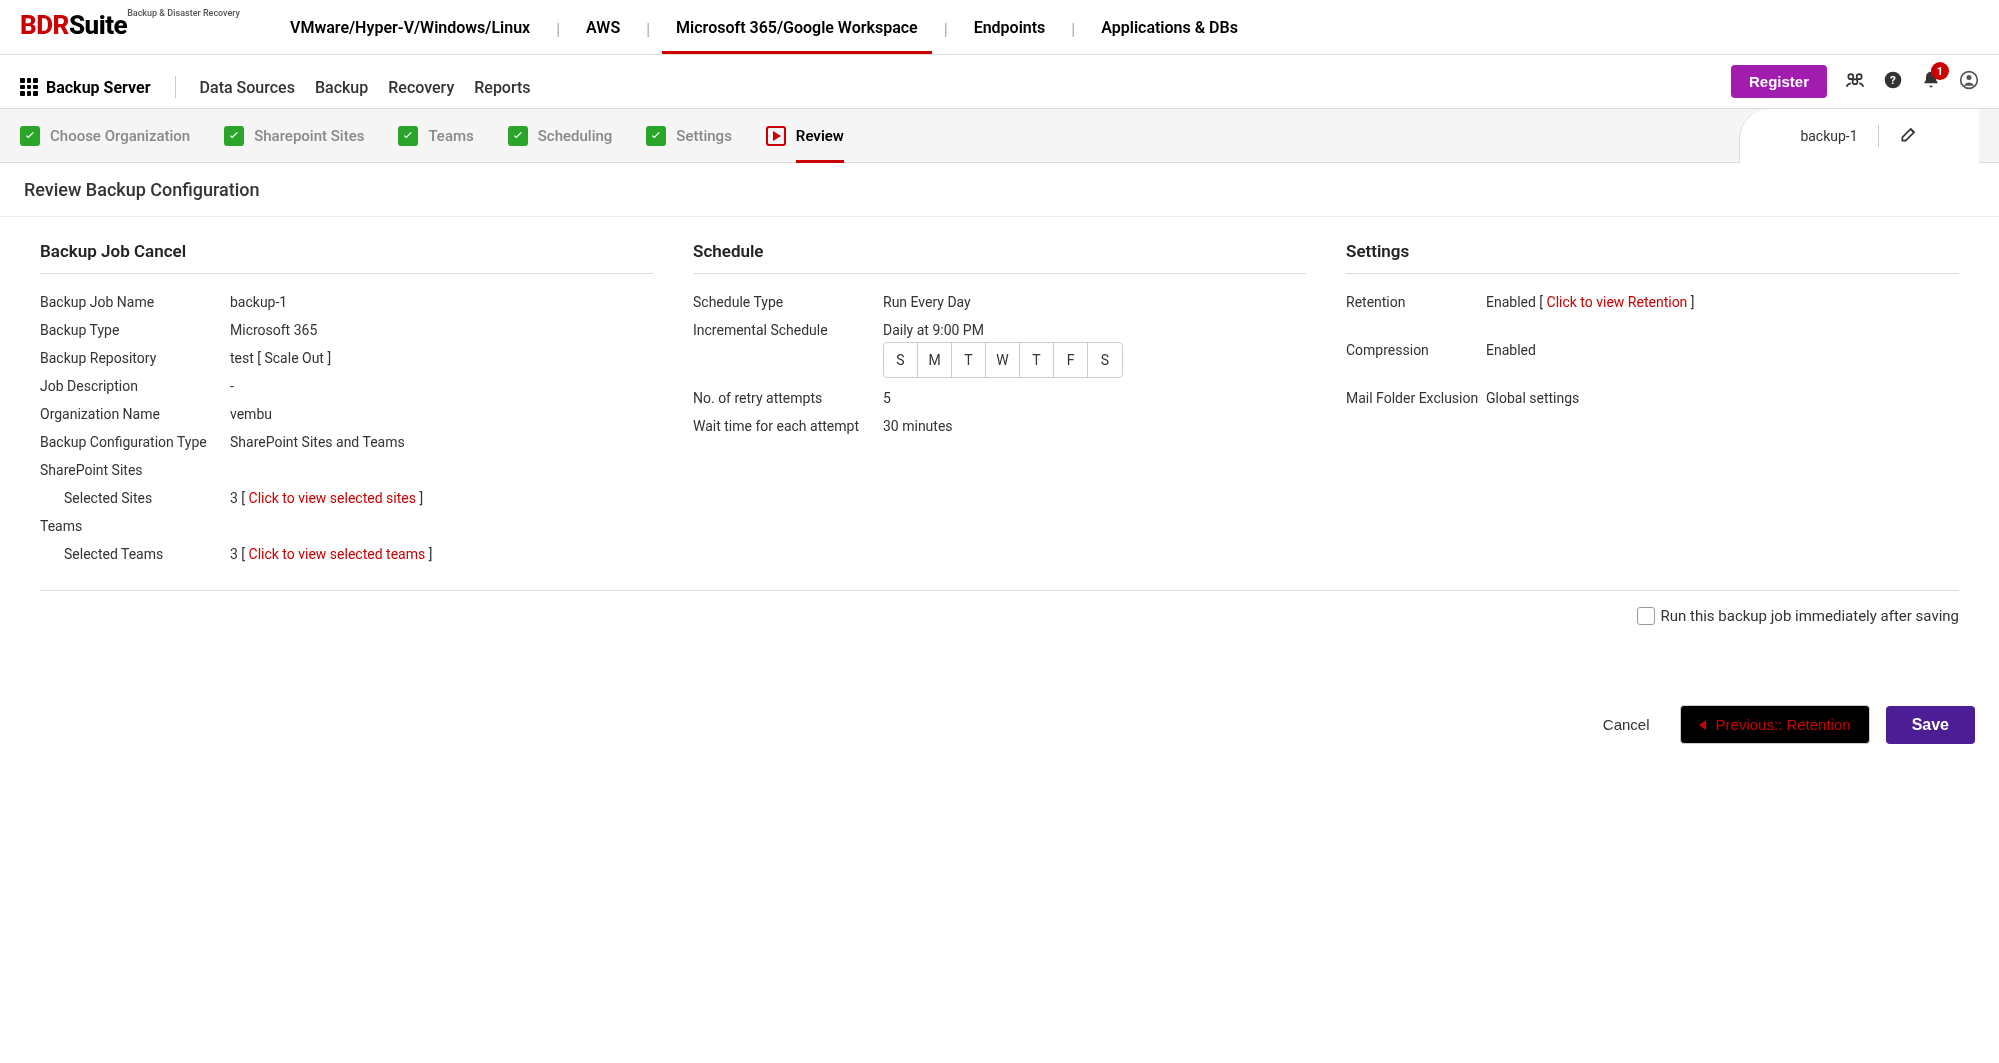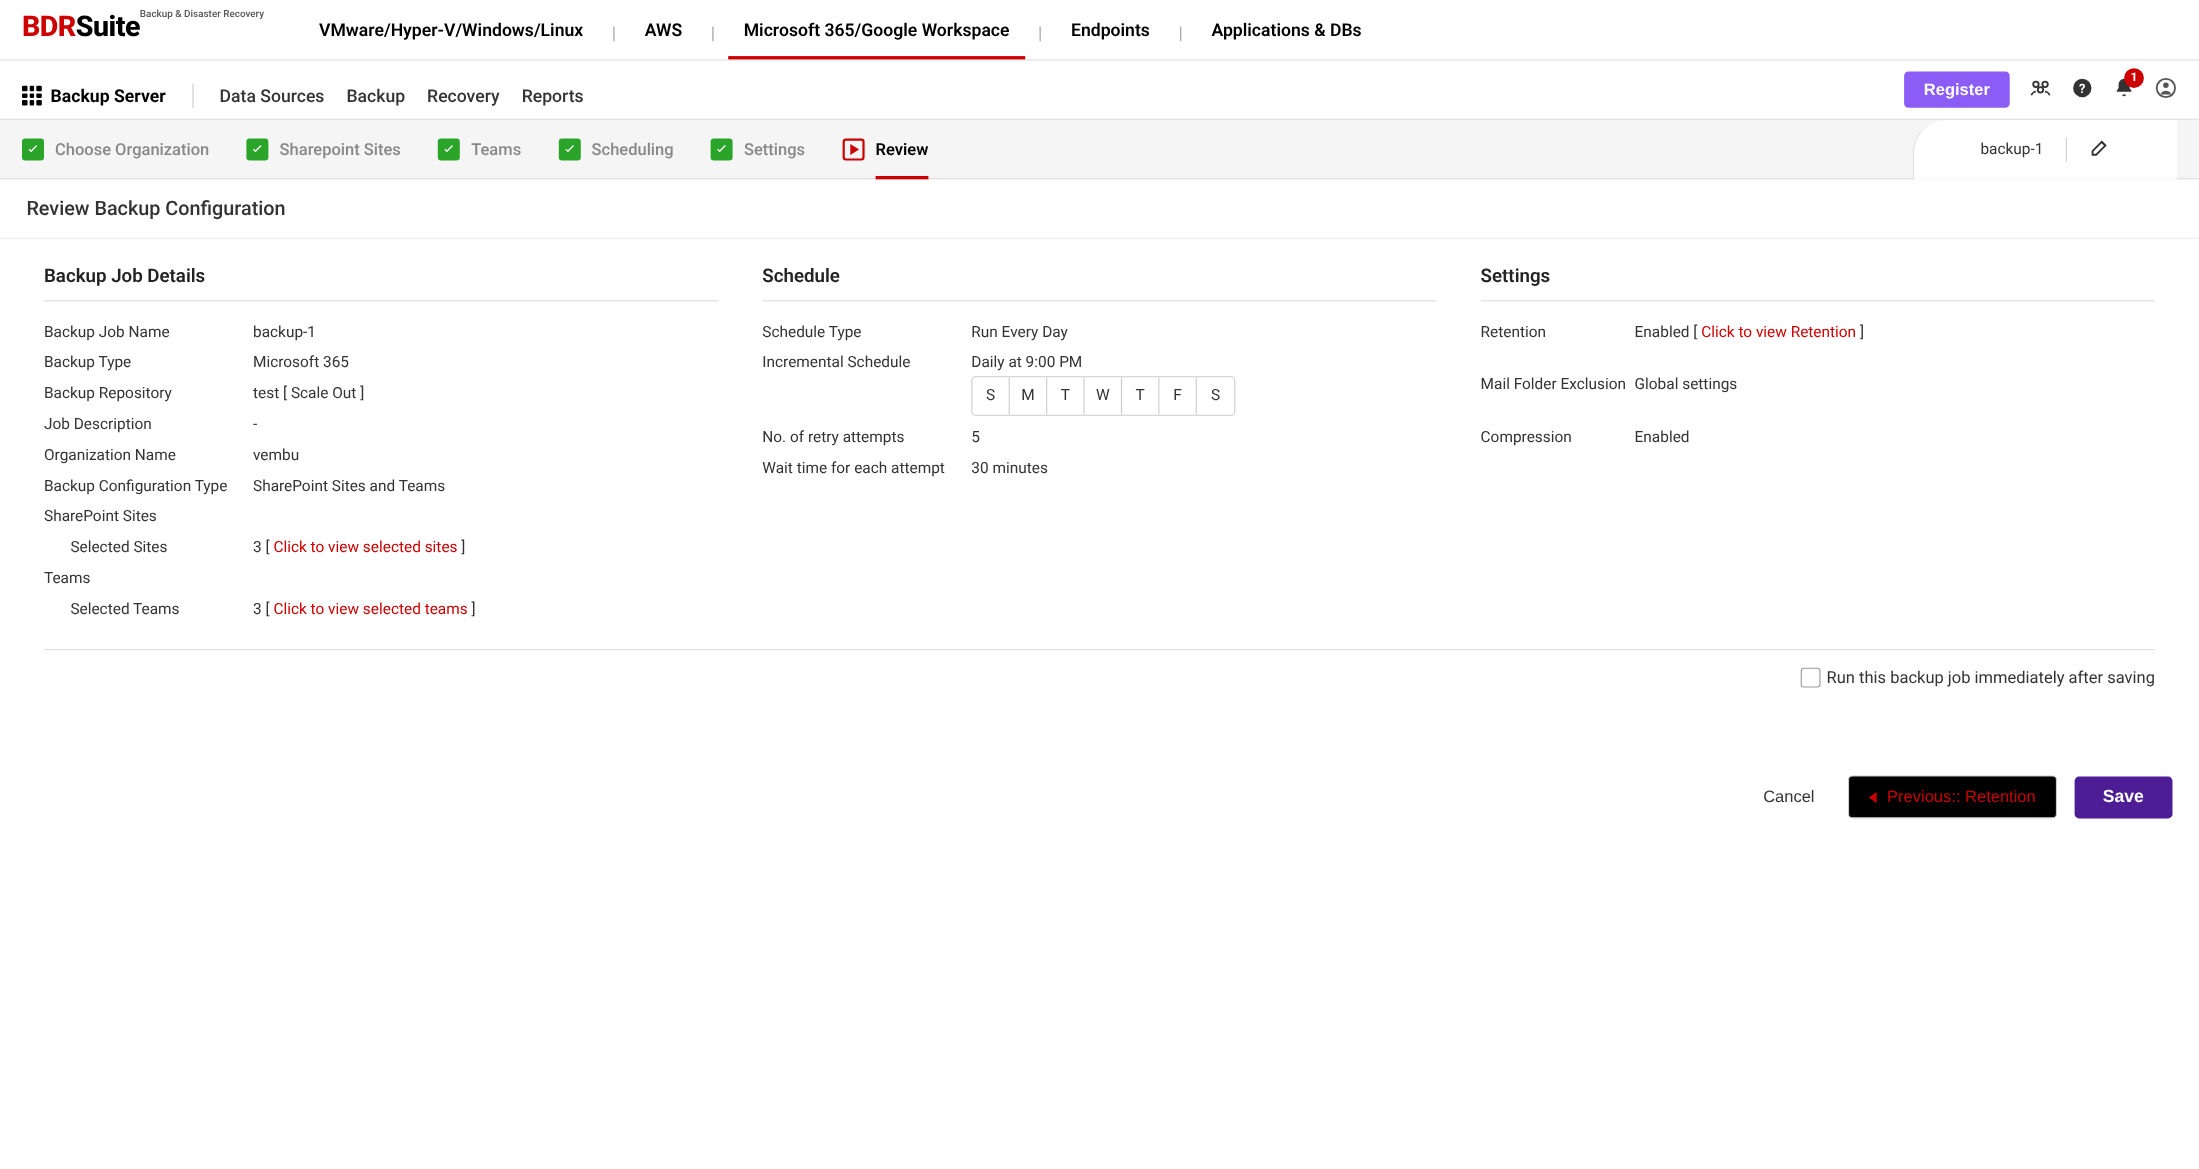--- a/index.html
+++ b/index.html
@@ -17,21 +17,21 @@
 .nav1-item.active { border-bottom-color: #cc0000; }
 .nav1-sep { color: #aaa; font-size: 16px; padding-bottom: 10px;}
 
 
 .navbar2 { display: flex; align-items: flex-end; justify-content: space-between; padding: 10px 20px; border-bottom: 1px solid #ddd; }
 .nav2-left { display: flex; align-items: center; gap: 20px; }
 .nav2-label { display: flex; align-items: center; gap: 8px; font-size: 16px; font-weight: 700; color: #000; }
 .nav2-sep { width: 1px; height: 22px; background: #ccc; margin: 0 4px; }
 .nav2-item { font-size: 16px; font-weight: 500; color: #333; cursor: pointer; }
 .nav2-right { display: flex; align-items: center; gap: 18px; }
-.btn-register { background: #8b5cf6; color: #fff; border: none; border-radius: 4px; padding: 8px 18px; font-size: 15px; font-weight: 600; cursor: pointer; }
+.btn-register { background: #a21caf; color: #fff; border: none; border-radius: 4px; padding: 8px 18px; font-size: 15px; font-weight: 600; cursor: pointer; }
 .icon-btn { cursor: pointer; position: relative; color: #444; }
 .badge { position: absolute; top: -8px; right: -8px; background: #cc0000; color: #fff; border-radius: 50%; width: 18px; height: 18px; font-size: 11px; font-weight: 700; display: flex; align-items: center; justify-content: center; }
 
 
 .wizard { display: flex; align-items: center; background: #f5f5f5; border-bottom: 1px solid #ddd; position: relative; padding: 0 20px; height: 54px; gap: 34px; }
 .step { display: flex; align-items: center; gap: 10px; font-size: 15px; }
 .step-label { color: #888; font-weight: 500; }
 .step.current .step-label { color: #000; font-weight: 600; position: relative; }
 .step.current .step-label::after { content: ""; position: absolute; left: 0; right: 0; bottom: -18px; height: 3px; background: #cc0000; }
 .check { width: 20px; height: 20px; background: #2aa52a; border-radius: 3px; display: flex; align-items: center; justify-content: center; }
@@ -209,21 +209,21 @@
         </svg>
     </span>
   </div>
 </div>
 
 <div class="page-title">Review Backup Configuration</div>
 
 <div class="content">
 
   <div class="col">
-    <h3>Backup Job Details</h3>
+    <h3>Backup Job Cancel</h3>
     <div class="row">
         <div class="k">Backup Job Name</div>
         <div class="v">backup-1</div>
       </div>
     <div class="row">
         <div class="k">Backup Type</div>
         <div class="v">Microsoft 365</div>
       </div>
     <div class="row">
         <div class="k">Backup Repository</div>
@@ -290,26 +290,26 @@
       </div>
   </div>
 
   <div class="col col3">
     <h3>Settings</h3>
     <div class="row">
         <div class="k">Retention</div>
         <div class="v"><span>Enabled [ </span><span class="link">Click to view Retention</span><span> ]</span></div>
       </div>
     <div class="row" style="margin-top:20px;">
+        <div class="k">Compression</div>
+        <div class="v">Enabled</div>
+      </div>
+    <div class="row" style="margin-top:20px;">
         <div class="k">Mail Folder Exclusion</div>
         <div class="v">Global settings</div>
-      </div>
-    <div class="row" style="margin-top:20px;">
-        <div class="k">Compression</div>
-        <div class="v">Enabled</div>
       </div>
   </div>
 </div>
 
 <div class="lower">
   <div class="hr"></div>
   <div class="run-row">
     <span class="chk"></span>
     <span>Run this backup job immediately after saving</span>
   </div>

